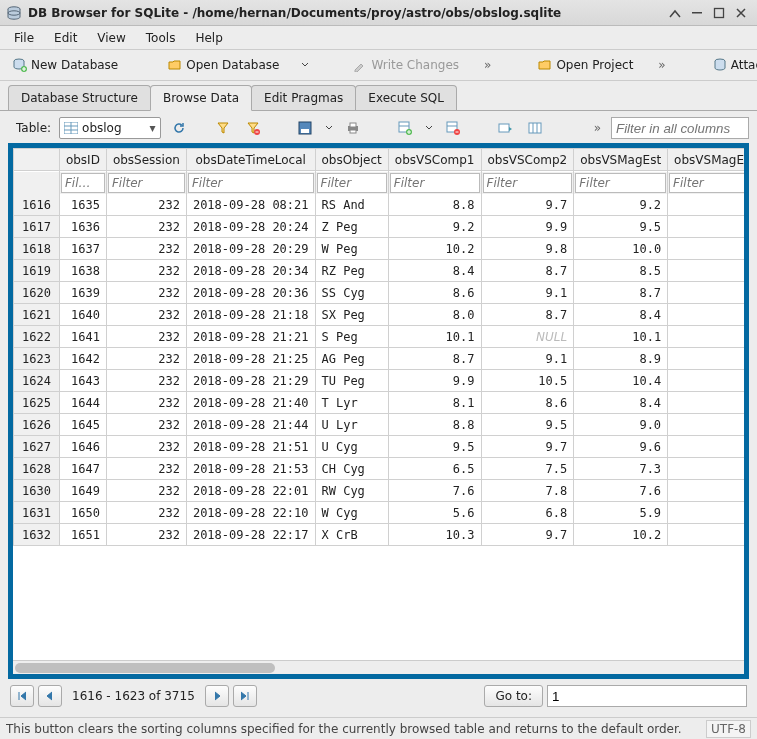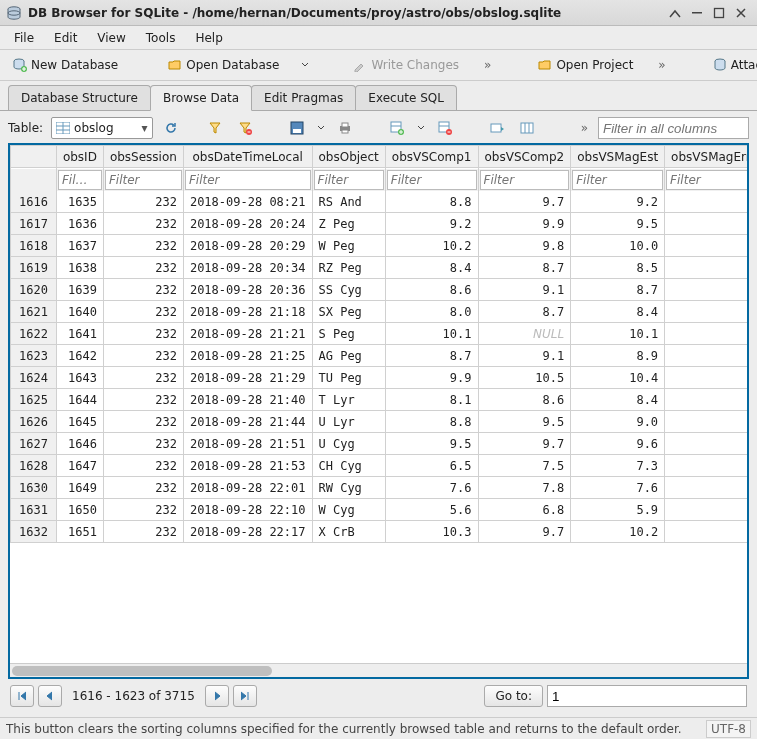--- a/index.html
+++ b/index.html
@@ -14,29 +14,29 @@
 .menubar .menu span.ul { text-decoration: underline; }
 .toolbar { background: #ededed; padding: 4px 6px; display: flex; align-items: center; gap: 14px; border-bottom: 1px solid #ccc; flex-wrap: nowrap; }
 .tool-btn { display: inline-flex; align-items: center; gap: 4px; padding: 3px 6px; border: 1px solid transparent; border-radius: 3px; cursor: pointer; white-space: nowrap; }
 .tool-btn.disabled { color: #999; cursor: default; }
 .tool-sep { width: 1px; height: 20px; background: #ccc; margin: 0 4px; }
 .chev { color: #666; padding: 0 4px; cursor: pointer; }
 .tabs { display: flex; padding: 4px 8px 0 8px; background: #ededed; }
 .tab { padding: 5px 12px; border: 1px solid #aaa; border-bottom: none; background: #e0e0e0; margin-right: -1px; border-radius: 4px 4px 0 0; cursor: pointer; position: relative; }
 .tab.active { background: #ededed; z-index: 2; border-bottom: 1px solid #ededed; margin-bottom: -1px; }
 .tabcontent { flex: 1; background: #ededed; border-top: 1px solid #aaa; padding: 6px 8px 4px 8px; display: flex; flex-direction: column; min-height: 0; }
-.row { display: flex; align-items: center; gap: 6px; margin-bottom: 4px; }
+.row { display: flex; align-items: center; gap: 6px; margin-bottom: 4px; margin-left: 8px; }
 .row .label { padding-right: 2px; }
 .combo { display: inline-flex; align-items: center; border: 1px solid #999; background: #fff; height: 22px; padding: 0 4px; border-radius: 2px; }
 .combo .tbl-icon { margin-right: 4px; }
 .combo .dd { margin-left: 28px; color: #555; }
 .icon-btn { width: 24px; height: 22px; display: inline-flex; align-items: center; justify-content: center; border: 1px solid transparent; border-radius: 3px; cursor: pointer; }
 .spacer { flex: 1; }
-.filter-all { border: 1px solid #aaa; height: 22px; width: 151px; padding: 0 4px; background: #fff; font-style: italic; color: #888; }
-.grid-wrap { flex: 1; border: 2px solid #0369a1; background: #fff; overflow: hidden; display: flex; flex-direction: column; min-height: 0; }
+.filter-all { border: 1px solid #aaa; height: 22px; width: 138px; padding: 0 4px; background: #fff; font-style: italic; color: #888; }
+.grid-wrap { flex: 1; border: 5px solid #0369a1; background: #fff; overflow: hidden; display: flex; flex-direction: column; min-height: 0; }
 .grid-scroll { flex: 1; overflow: auto; }
 table { border-collapse: collapse; font-family: inherit; font-size: 12px; width: 100%; }
 th, td { border: 1px solid #d0d0d0; padding: 3px 6px; white-space: nowrap; height: 22px; }
 thead th { background: #f0f0f0; font-weight: normal; text-align: center; position: sticky; top: 0; }
 thead tr.filters th { padding: 1px; background: #f0f0f0; top: 23px; }
 thead tr.filters input { width: 100%; border: 1px solid #bbb; padding: 2px 3px; font-style: italic; color: #888; font-family: inherit; font-size: 12px; background: #fff; }
 tbody td.num { text-align: right; font-family: "DejaVu Sans Mono", monospace; }
 tbody td.mono { font-family: "DejaVu Sans Mono", monospace; }
 tbody th.rowhdr { background: #f0f0f0; text-align: right; font-weight: normal; padding: 3px 8px; font-family: "DejaVu Sans Mono", monospace; }
 .null { color: #bbb; font-style: italic; text-align: right; }

